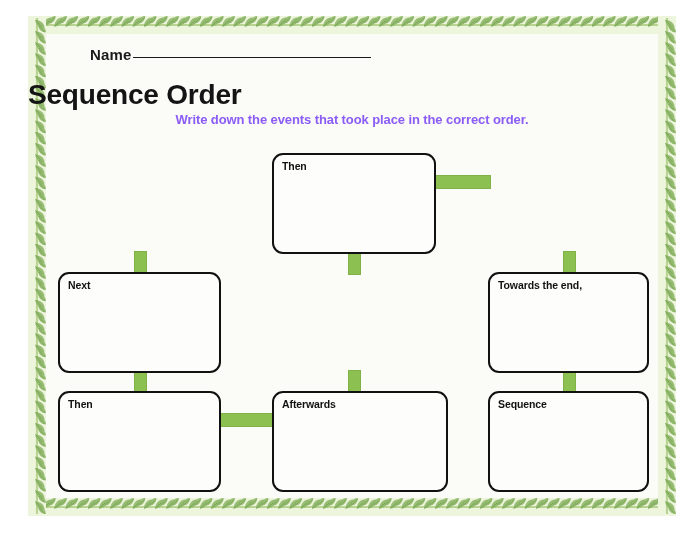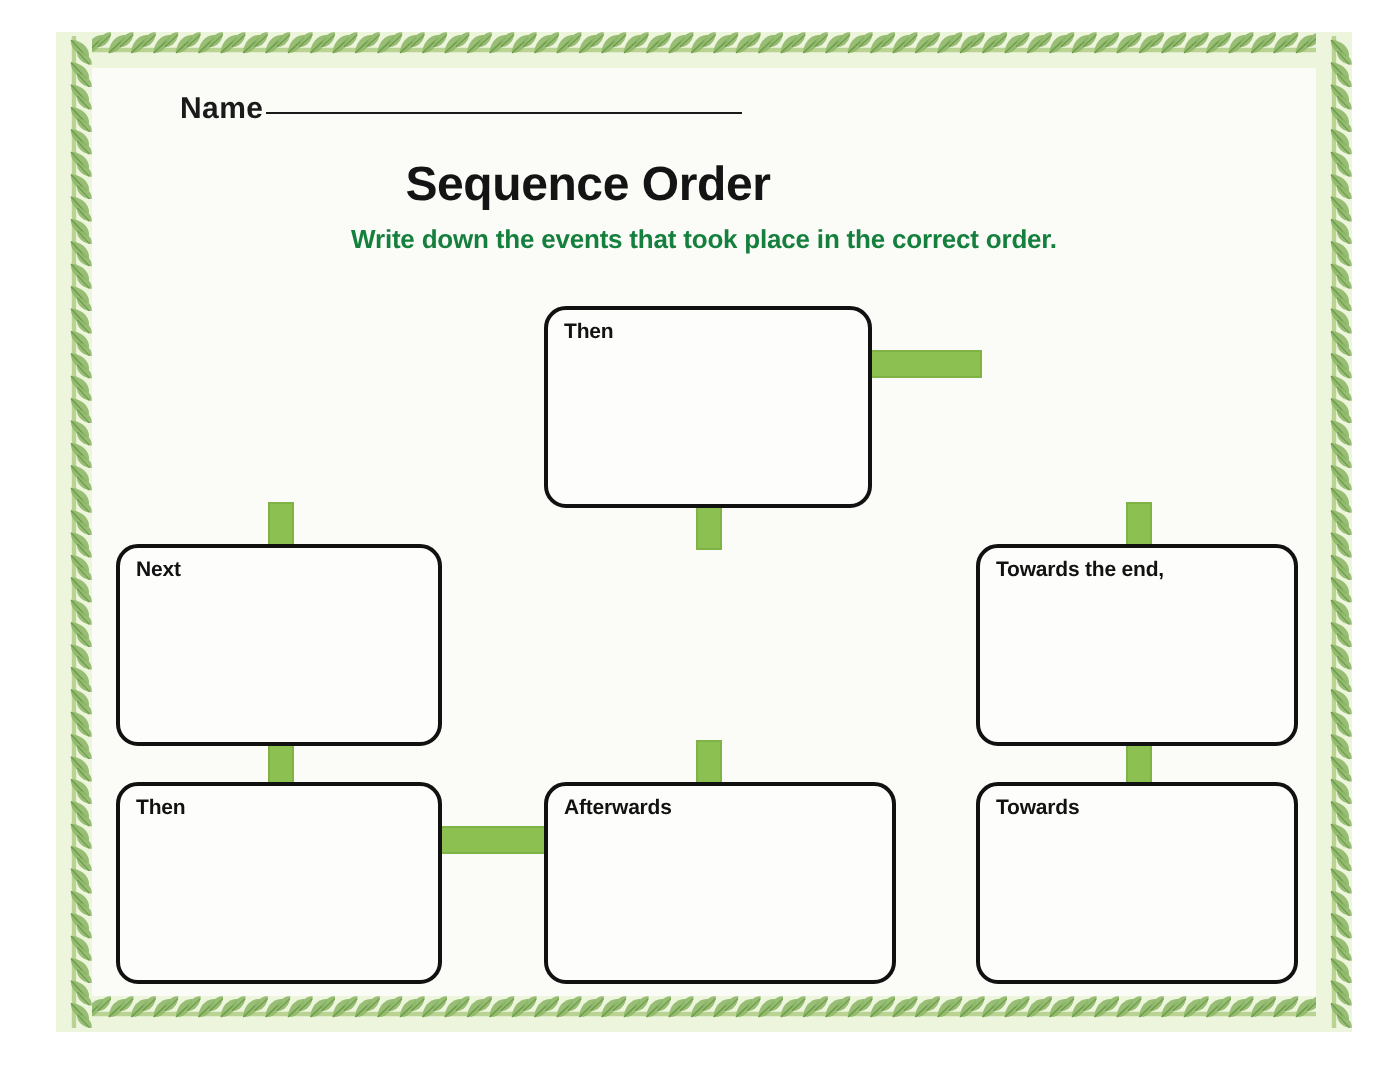--- a/index.html
+++ b/index.html
@@ -68,35 +68,34 @@
     position: relative;
     top: -2px;
   }
   .rule-name { width: 238px; }
   .rule-date { width: 152px; }
 
   .title {
     position: absolute;
     left: 0; top: 63px;
     width: 532px;
-    text-align: center;
-    font-size: 24px;
+    font-size: 28px;
     font-weight: 700;
     color: #141414;
     letter-spacing: -0.2px;
     font-family: "Liberation Sans", sans-serif;
   }
   .subtitle {
     position: absolute;
     left: 0; top: 96px;
     width: 648px;
     text-align: center;
     font-size: 13px;
     font-weight: 600;
-    color: #15803d;
+    color: #8b5cf6;
     letter-spacing: -0.1px;
     font-family: "Liberation Sans", sans-serif;
   }
 
   
   .grid {
     position: absolute;
     left: 0; top: 0;
     width: 648px; height: 500px;
   }
@@ -1827,18 +1826,18 @@
         <div class="cell" style="left:460px;top:256px;width:161px;height:101px;">
           <div class="cell-label">Towards the end,</div>
         </div>
         <div class="cell" style="left:30px;top:375px;width:163px;height:101px;">
           <div class="cell-label">Then</div>
         </div>
         <div class="cell" style="left:244px;top:375px;width:176px;height:101px;">
           <div class="cell-label">Afterwards</div>
         </div>
         <div class="cell" style="left:460px;top:375px;width:161px;height:101px;">
-          <div class="cell-label">Towards</div>
+          <div class="cell-label">Sequence</div>
         </div>
       </div>
 
   </div>
 </div>
 
 </body></html>

